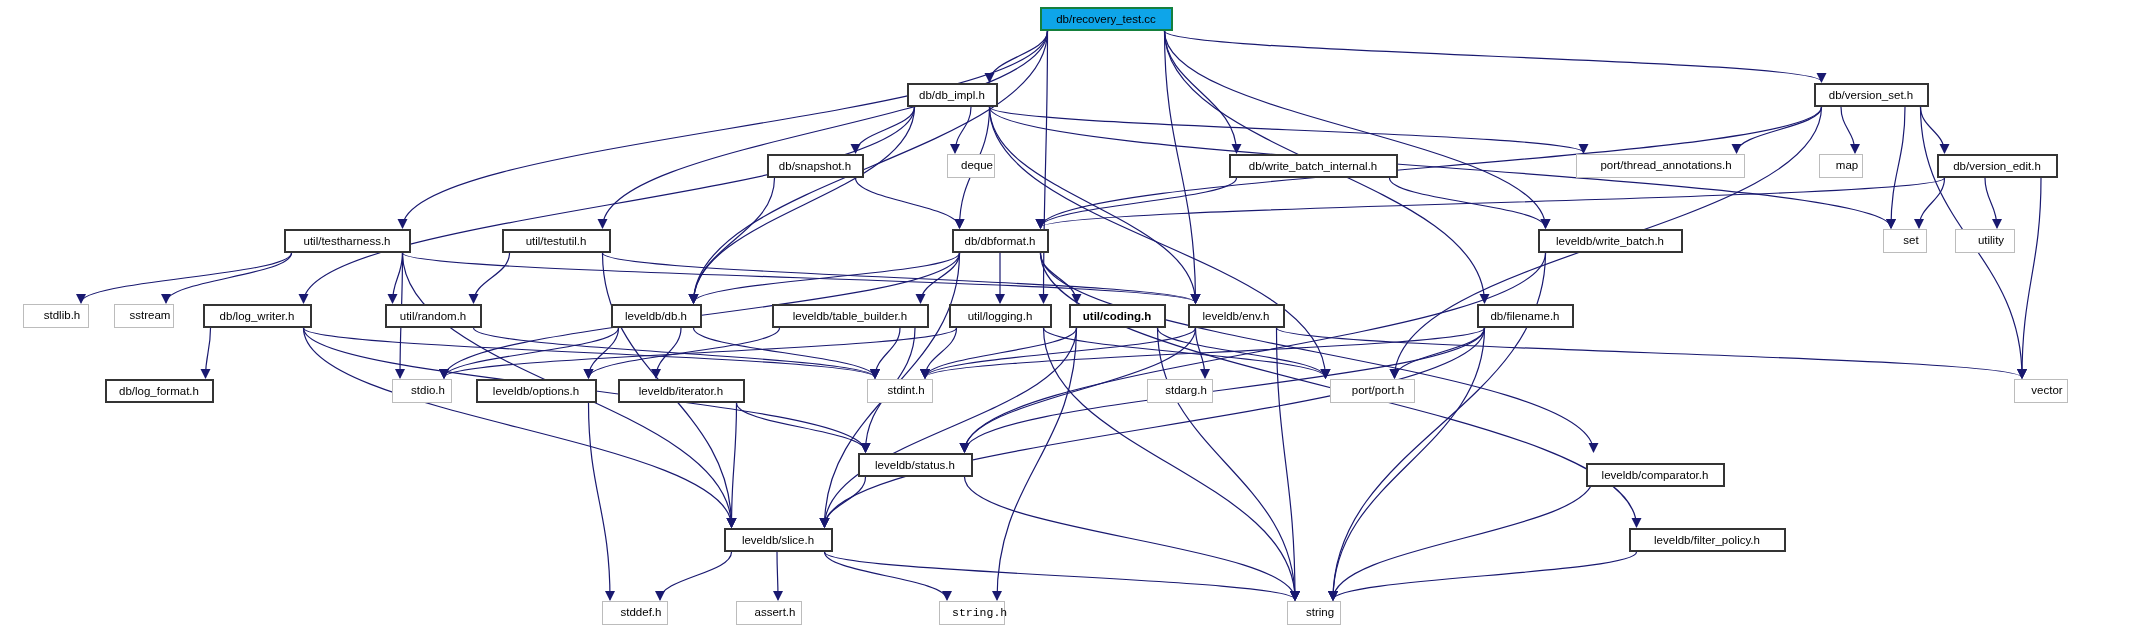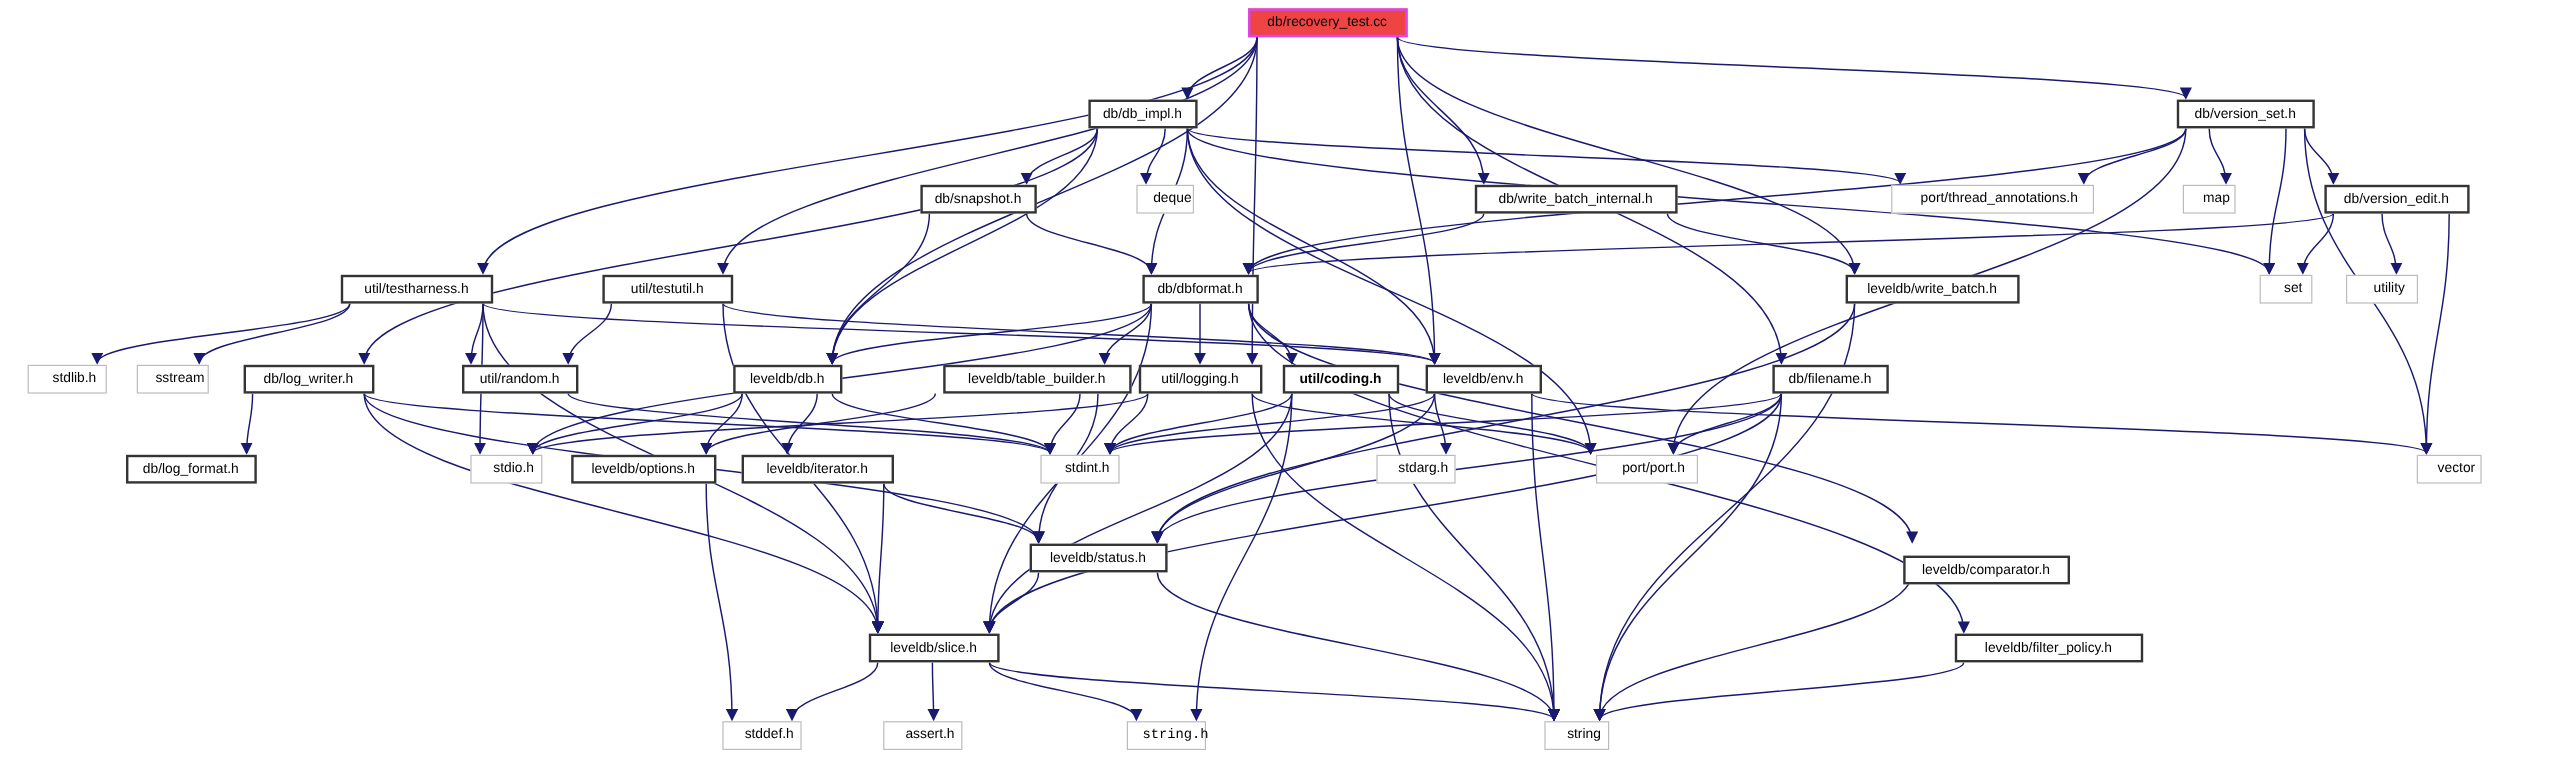--- a/index.html
+++ b/index.html
@@ -23,21 +23,21 @@
     box-sizing: border-box;
     background: #ffffff;
     text-align: center;
     font-size: 11.5px;
     color: #000000;
     white-space: nowrap;
     z-index: 2;
   }
   .node.internal { border: 2px solid #343434; }
   .node.external { border: 1px solid #bcbcbc; padding-left: 12px; }
-  .node.root     { border: 2px solid #d946ef; background: #ef4444; text-align: center; }
+  .node.root     { border: 2px solid #15803d; background: #0ea5e9; text-align: center; }
   .edge { fill: none; stroke: #191970; stroke-width: 1.2; }
 </style>
 </head>
 <body>
 
 <div id="graph">
   <svg id="edge-layer" width="2142" height="635" viewBox="0 0 2142 635" xmlns="http://www.w3.org/2000/svg">
     <defs>
       <marker id="arrow" viewBox="0 0 10 10" refX="8.5" refY="5" markerWidth="8.5" markerHeight="8.5" orient="auto">
         <path d="M 0 0 L 10 5 L 0 10 z" fill="#191970"></path>
@@ -155,21 +155,21 @@
       <div class="node internal" style="left: 501.5px; top: 229px; width: 109px;">util/testutil.h</div>
       <div class="node internal" style="left: 951.5px; top: 229px; width: 97px;">db/dbformat.h</div>
       <div class="node internal" style="left: 1537.5px; top: 229px; width: 145px;">leveldb/write_batch.h</div>
       <div class="node external" style="left: 1883px; top: 229px; width: 44px;">set</div>
       <div class="node external" style="left: 1955px; top: 229px; width: 60px;">utility</div>
       <div class="node external" style="left: 23px; top: 304px; width: 66px;">stdlib.h</div>
       <div class="node external" style="left: 114px; top: 304px; width: 60px;">sstream</div>
       <div class="node internal" style="left: 202.5px; top: 304px; width: 109px;">db/log_writer.h</div>
       <div class="node internal" style="left: 384.5px; top: 304px; width: 97px;">util/random.h</div>
       <div class="node internal" style="left: 610.5px; top: 304px; width: 91px;">leveldb/db.h</div>
-      <div class="node internal" style="left: 771.5px; top: 304px; width: 157px; margin-left: 14px;">leveldb/table_builder.h</div>
+      <div class="node internal" style="left: 771.5px; top: 304px; width: 157px;">leveldb/table_builder.h</div>
       <div class="node internal" style="left: 948.5px; top: 304px; width: 103px;">util/logging.h</div>
       <div class="node internal" style="left: 1068.5px; top: 304px; width: 97px; font-weight: bold;">util/coding.h</div>
       <div class="node internal" style="left: 1187.5px; top: 304px; width: 97px;">leveldb/env.h</div>
       <div class="node internal" style="left: 1476.5px; top: 304px; width: 97px;">db/filename.h</div>
       <div class="node internal" style="left: 104.5px; top: 379px; width: 109px;">db/log_format.h</div>
       <div class="node external" style="left: 392px; top: 379px; width: 60px;">stdio.h</div>
       <div class="node internal" style="left: 475.5px; top: 379px; width: 121px;">leveldb/options.h</div>
       <div class="node internal" style="left: 617.5px; top: 379px; width: 127px;">leveldb/iterator.h</div>
       <div class="node external" style="left: 867px; top: 379px; width: 66px;">stdint.h</div>
       <div class="node external" style="left: 1147px; top: 379px; width: 66px;">stdarg.h</div>

